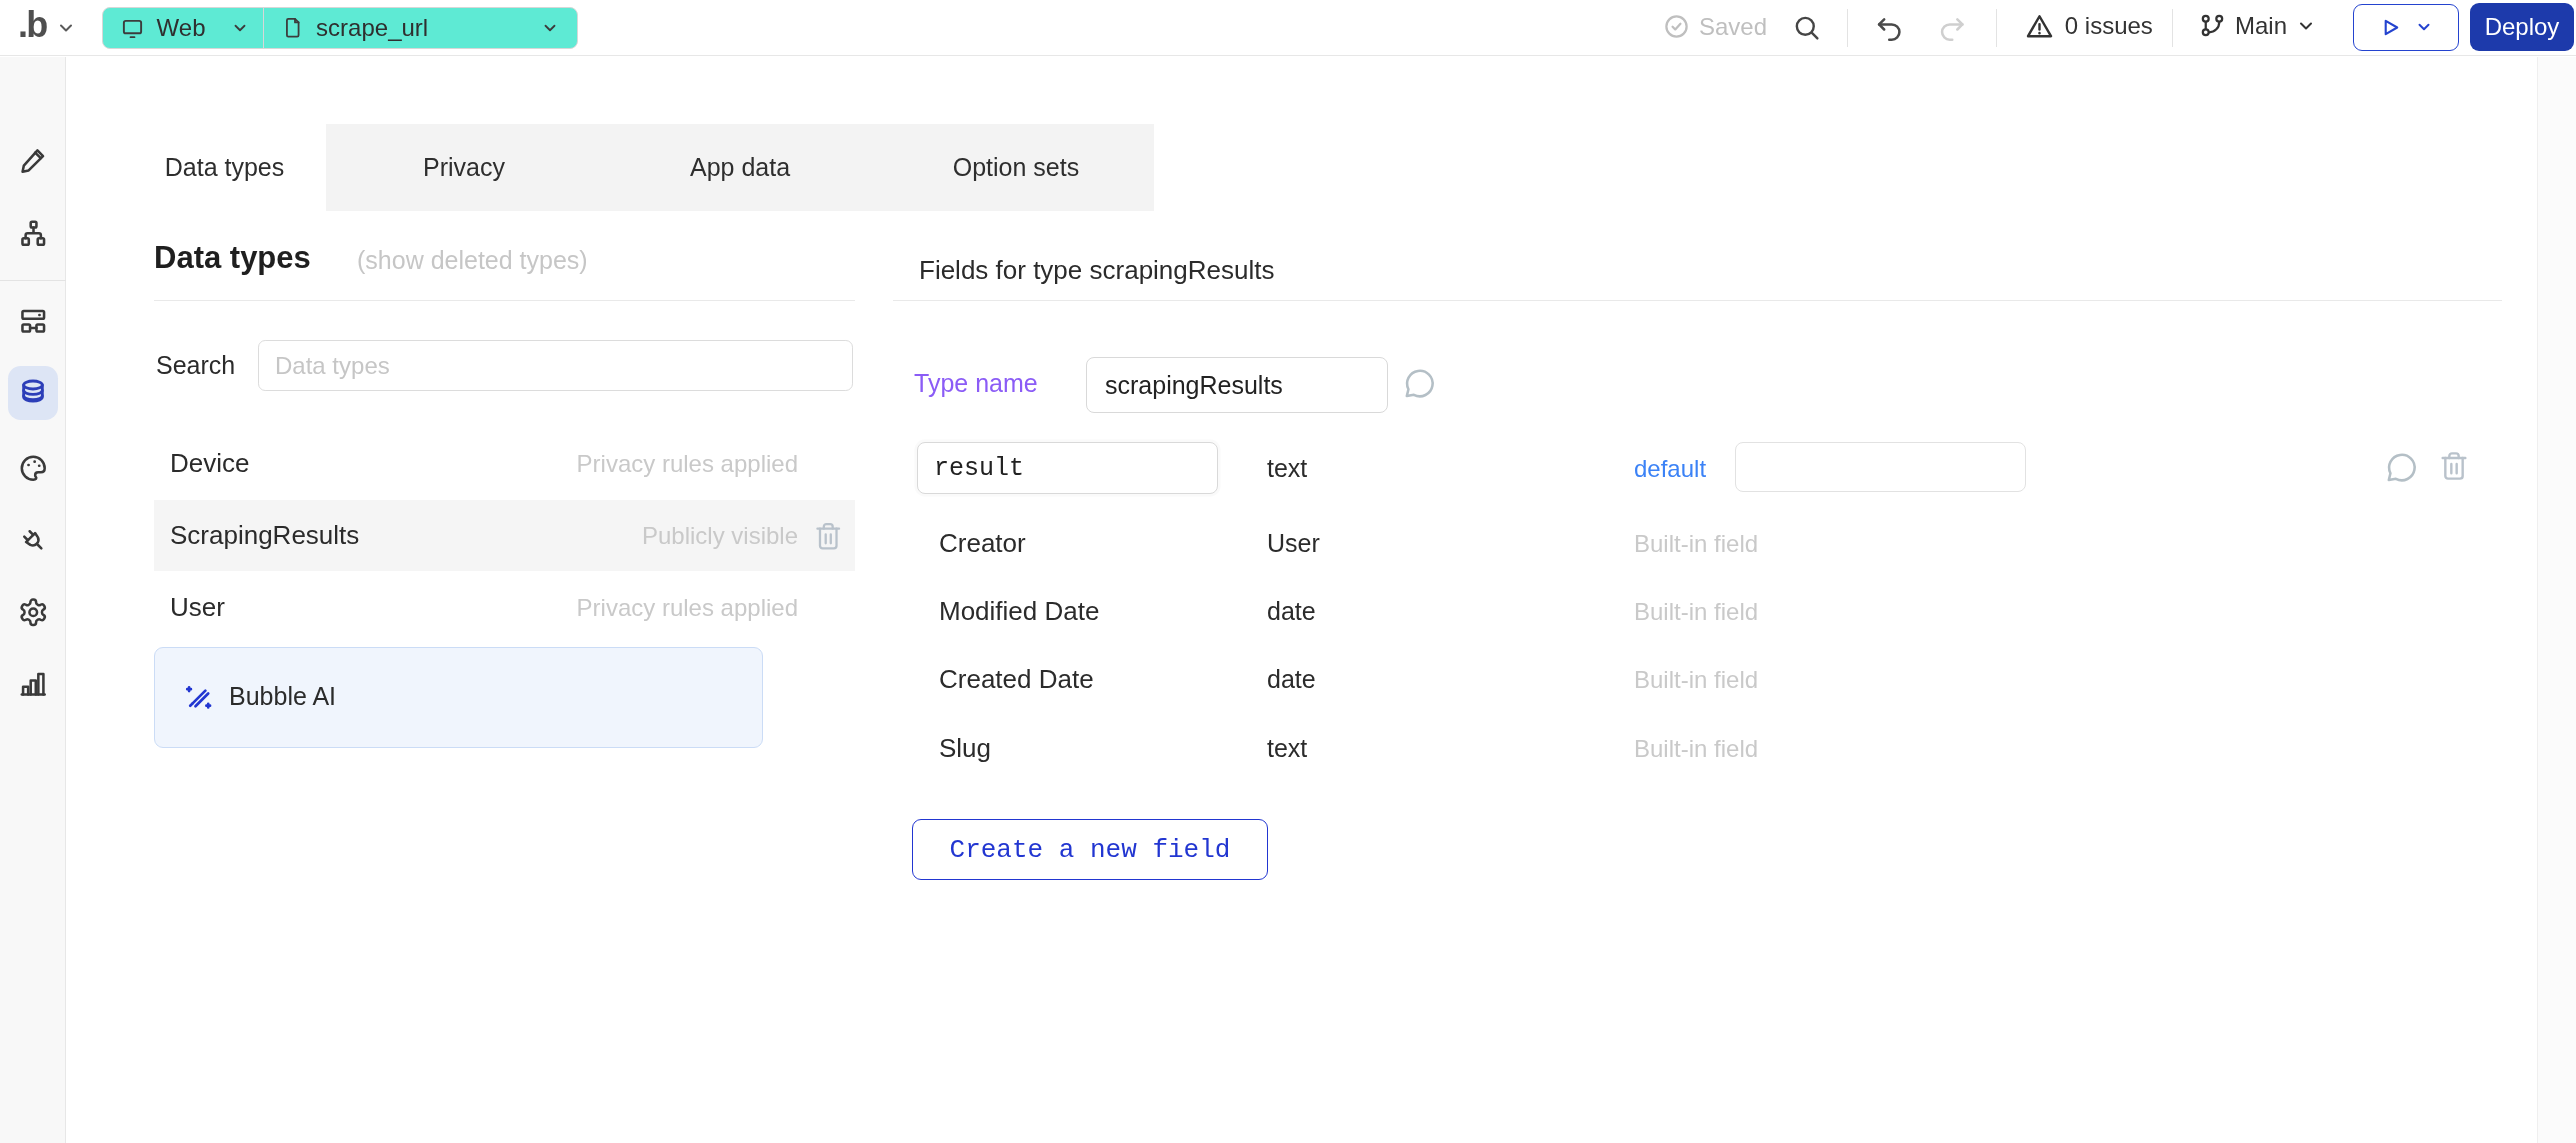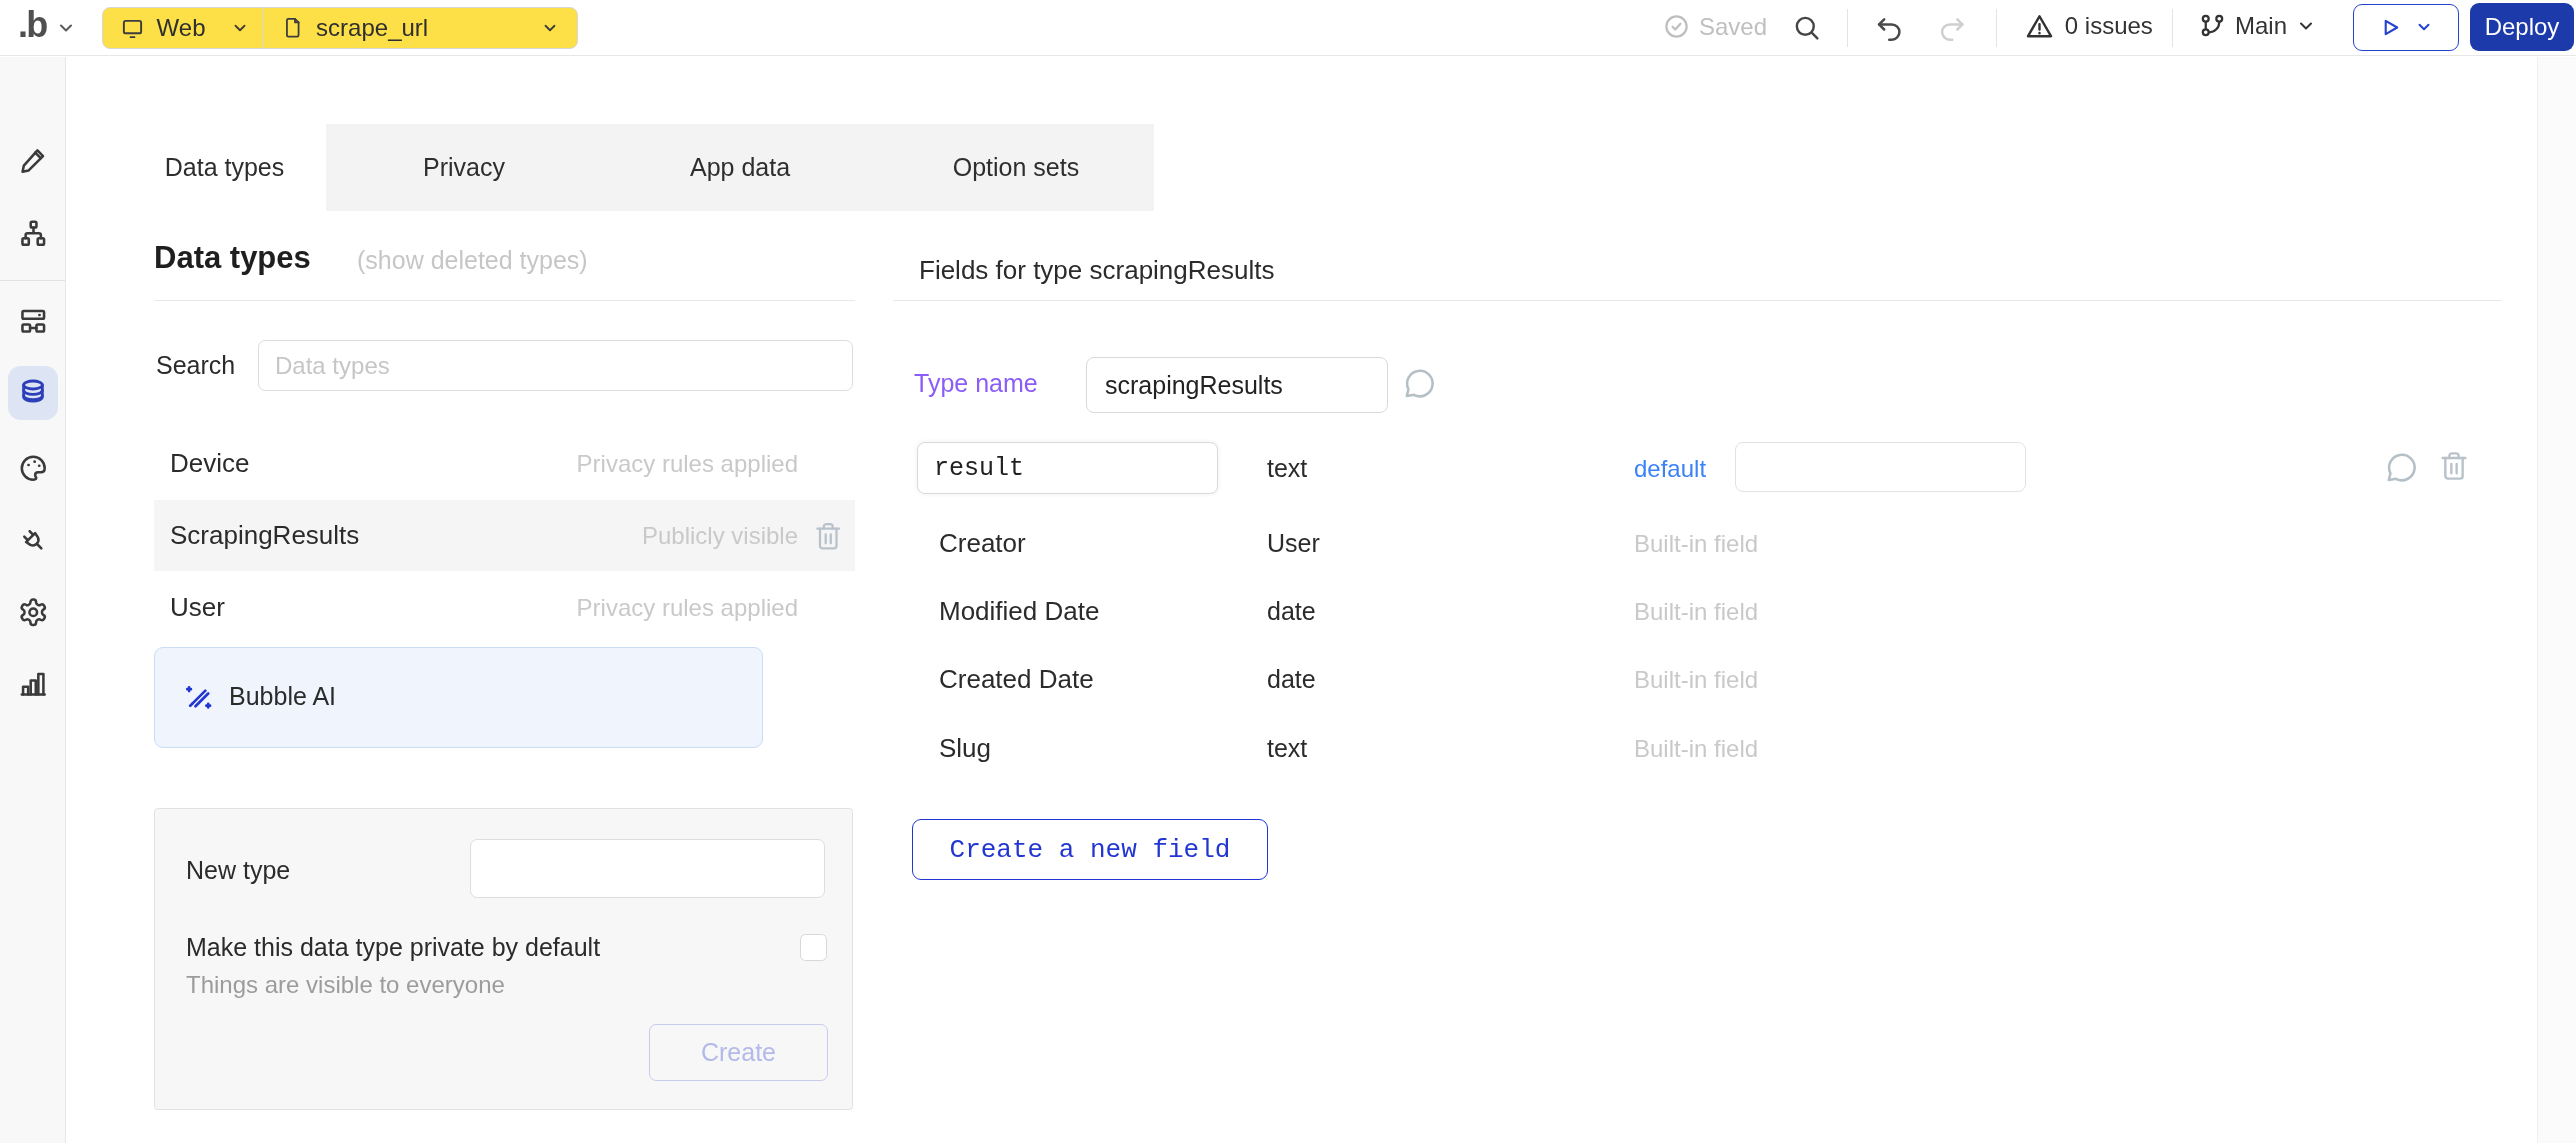--- a/index.html
+++ b/index.html
@@ -4,21 +4,21 @@
 <style>
   * { margin:0; padding:0; box-sizing:border-box; }
   html,body { width:2576px; height:1143px; }
   body { font-family:"Liberation Sans","DejaVu Sans",sans-serif; background:#ffffff; color:#2b2b2b; overflow:hidden; }
   .screen { position:relative; width:2576px; height:1143px; background:#fff; }
 
   
   .header { position:absolute; left:0; top:0; width:2576px; height:56px; background:#fff; border-bottom:0.9px solid #e7e7e7; z-index:5; }
   .logo { position:absolute; left:18px; top:3.6px; font-size:36px; font-weight:700; color:#4f4f4f; letter-spacing:-1.8px; }
   .logo-chevron { position:absolute; left:56px; top:18px; color:#5a5a5a; }
-  .chip-group { position:absolute; left:102px; top:7.2px; height:42px; width:476px; border:0.9px solid #d7d7d7; border-radius:8px; display:flex; background:#fde047; }
+  .chip-group { position:absolute; left:102px; top:7.2px; height:42px; width:476px; border:0.9px solid #d7d7d7; border-radius:8px; display:flex; background:#5eead4; }
   .chip { display:flex; align-items:center; gap:12.6px; padding:0 18px; font-size:24px; color:#2f2f2f; }
   .chip-1 { width:161px; border-right:0.9px solid #d7d7d7; }
   .chip-2 { flex:1; }
   .chip .grow { flex:1; }
   .hicon { color:#3c3c3c; display:inline-flex; }
   .saved { position:absolute; left:1663px; top:12.6px; display:flex; align-items:center; gap:9px; font-size:24px; color:#bfbfbf; }
   .hbtn { position:absolute; top:12.6px; display:inline-flex; }
   .vdiv { position:absolute; top:9px; width:0.9px; height:38px; background:#e3e3e3; }
   .issues { position:absolute; left:2025px; top:11.7px; display:flex; align-items:center; gap:10.8px; font-size:24px; color:#333; font-weight:500; }
   .branch { position:absolute; left:2199px; top:11.7px; display:flex; align-items:center; gap:9px; font-size:24px; color:#333; font-weight:500; }
@@ -333,28 +333,20 @@
           <path d="m7.5 16.5 9-9"></path>
           <path d="m9.5 18.5 9-9"></path>
           <path d="M7.5 16.5 5.8 18.2"></path>
           <path d="M5 5.2v2.6M3.7 6.5h2.6"></path>
           <path d="M18.5 16.8v2.6M17.2 18.1h2.6"></path>
         </svg>
     </span>
     <span class="ai-label">Bubble AI</span>
   </div>
 
-  <div class="newtype-panel">
-    <div class="nt-label">New type</div>
-    <input class="nt-input" type="text" value="" style="">
-    <div class="nt-private">Make this data type private by default</div>
-    <div class="nt-checkbox"></div>
-    <div class="nt-hint">Things are visible to everyone</div>
-    <button class="nt-create">Create</button>
-  </div>
 
   <div class="rp-title">Fields for type scrapingResults</div>
   <div class="rp-divider"></div>
 
   <div class="rp-typename-label">Type name</div>
   <input class="rp-typename-input" type="text" value="scrapingResults" style="">
   <span class="comment-icon rp-comment-1">
     <svg width="36" height="36" viewBox="0 0 24 24" fill="none" stroke="currentColor" stroke-width="1.7" stroke-linecap="round" stroke-linejoin="round">
         <path d="M7.9 19.2A8.5 8.5 0 1 0 4.3 15.5L3.2 20Z"></path>
       </svg>

